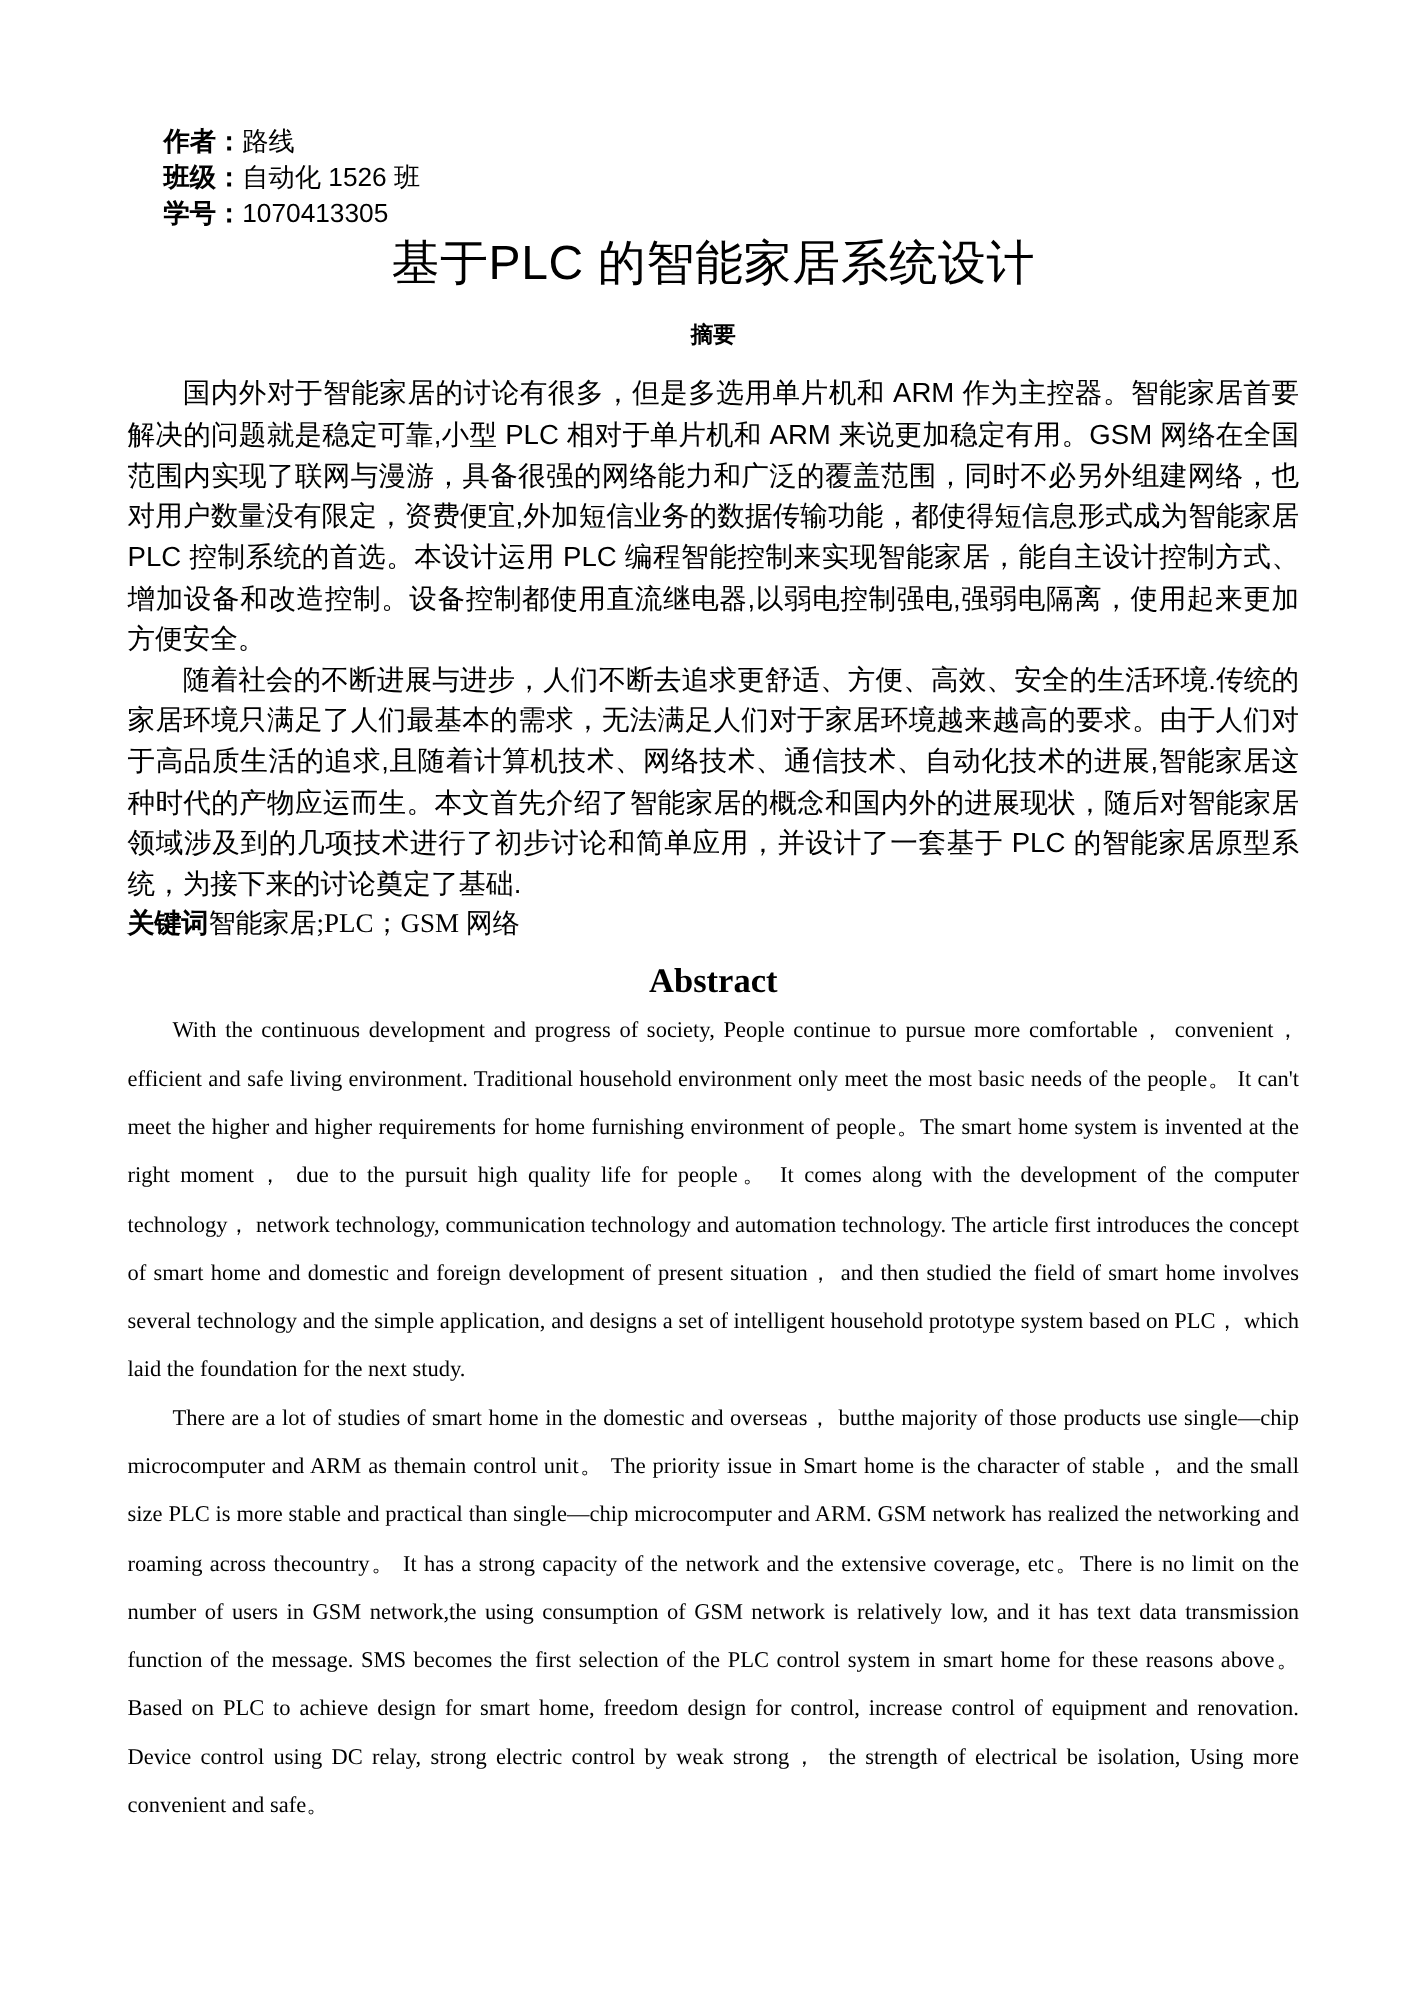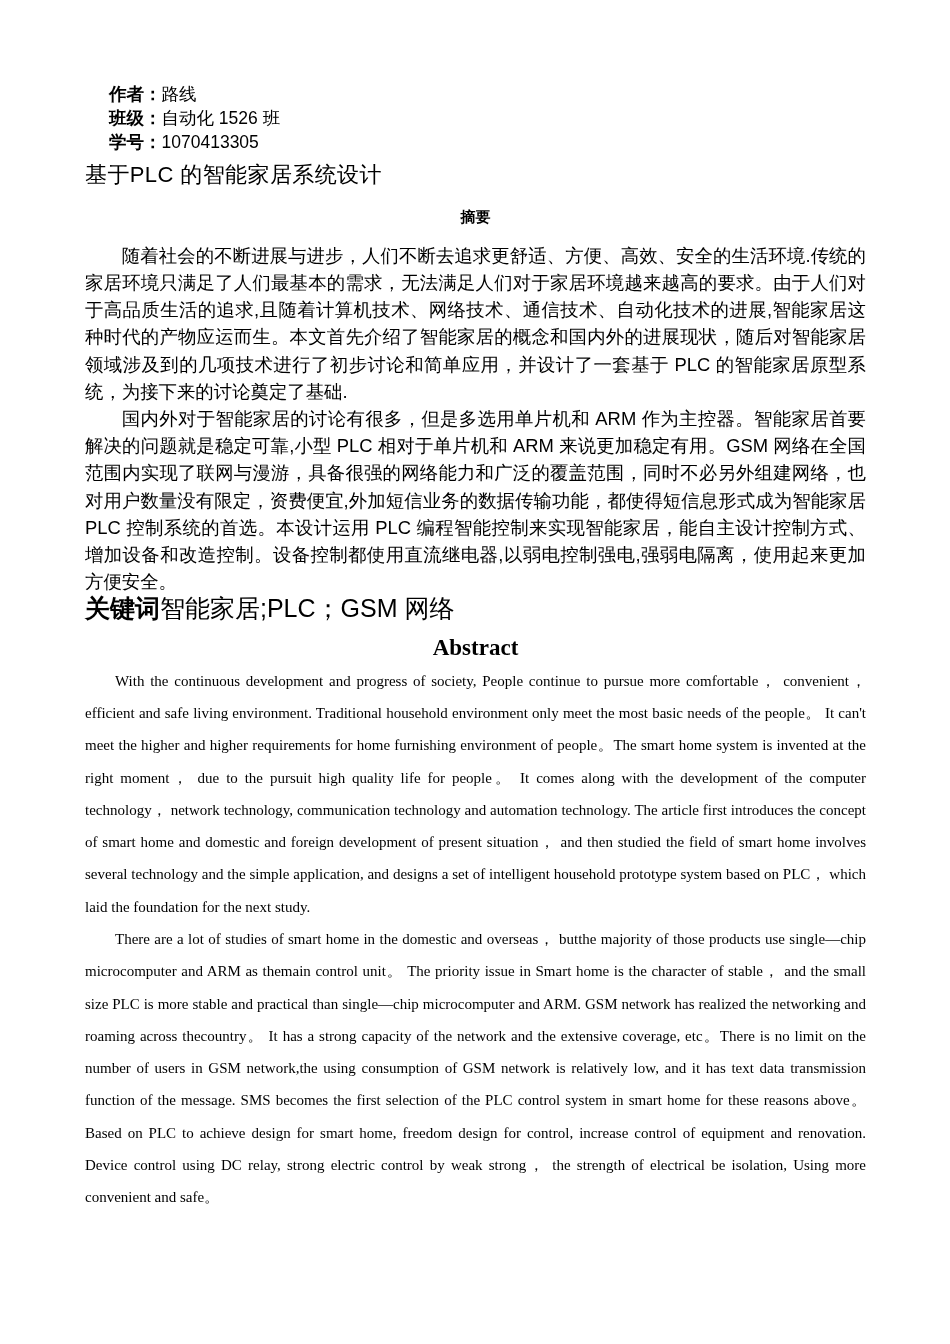--- a/index.html
+++ b/index.html
@@ -35,23 +35,23 @@
   .meta-label {
     font-weight: bold;
     margin-left: 24px;
   }
   .meta-value {
     font-weight: normal;
   }
 
   
   .doc-title {
-    text-align: left;
+    text-align: center;
     font-family: "Liberation Sans", "DejaVu Sans", sans-serif;
-    font-size: 22px;
+    font-size: 32px;
     font-weight: normal;
     letter-spacing: 0.4px;
     margin-top: 5px;
     line-height: 30px;
   }
   .cn-abstract-heading {
     text-align: center;
     font-family: "Liberation Sans", "DejaVu Sans", sans-serif;
     font-size: 15px;
     font-weight: bold;
@@ -73,22 +73,22 @@
     font-family: "Liberation Sans", "DejaVu Sans", sans-serif;
     font-size: 18.4px;
     line-height: 27.2px;
     text-align: justify;
     text-justify: inter-character;
     text-indent: 2em;
     margin: 0;
     word-break: break-all;
   }
   .cn-keywords {
-    font-family: Liberation Sans, sans-serif;
-    font-size: 25px;
+    font-family: Liberation Serif, serif;
+    font-size: 18px;
     line-height: 27.2px;
     margin: 0;
     text-indent: 0;
   }
   .cn-keywords .kw-label {
     font-weight: bold;
   }
 
   
   .en-para {
@@ -108,22 +108,22 @@
   <div class="meta">
     <div class="meta-row"><span class="meta-label">作者：</span><span class="meta-value">路线</span></div>
     <div class="meta-row"><span class="meta-label">班级：</span><span class="meta-value">自动化 1526 班</span></div>
     <div class="meta-row"><span class="meta-label">学号：</span><span class="meta-value">1070413305</span></div>
   </div>
 
   <h1 class="doc-title">基于PLC 的智能家居系统设计</h1>
 
   <h2 class="cn-abstract-heading">摘要</h2>
 
+  <p class="cn-para">国内外对于智能家居的讨论有很多，但是多选用单片机和 ARM 作为主控器。智能家居首要解决的问题就是稳定可靠,小型 PLC 相对于单片机和 ARM 来说更加稳定有用。GSM 网络在全国范围内实现了联网与漫游，具备很强的网络能力和广泛的覆盖范围，同时不必另外组建网络，也对用户数量没有限定，资费便宜,外加短信业务的数据传输功能，都使得短信息形式成为智能家居 PLC 控制系统的首选。本设计运用 PLC 编程智能控制来实现智能家居，能自主设计控制方式、增加设备和改造控制。设备控制都使用直流继电器,以弱电控制强电,强弱电隔离，使用起来更加方便安全。</p>
   <p class="cn-para">随着社会的不断进展与进步，人们不断去追求更舒适、方便、高效、安全的生活环境.传统的家居环境只满足了人们最基本的需求，无法满足人们对于家居环境越来越高的要求。由于人们对于高品质生活的追求,且随着计算机技术、网络技术、通信技术、自动化技术的进展,智能家居这种时代的产物应运而生。本文首先介绍了智能家居的概念和国内外的进展现状，随后对智能家居领域涉及到的几项技术进行了初步讨论和简单应用，并设计了一套基于 PLC 的智能家居原型系统，为接下来的讨论奠定了基础.</p>
-  <p class="cn-para">国内外对于智能家居的讨论有很多，但是多选用单片机和 ARM 作为主控器。智能家居首要解决的问题就是稳定可靠,小型 PLC 相对于单片机和 ARM 来说更加稳定有用。GSM 网络在全国范围内实现了联网与漫游，具备很强的网络能力和广泛的覆盖范围，同时不必另外组建网络，也对用户数量没有限定，资费便宜,外加短信业务的数据传输功能，都使得短信息形式成为智能家居 PLC 控制系统的首选。本设计运用 PLC 编程智能控制来实现智能家居，能自主设计控制方式、增加设备和改造控制。设备控制都使用直流继电器,以弱电控制强电,强弱电隔离，使用起来更加方便安全。</p>
 
   <p class="cn-keywords"><span class="kw-label">关键词</span><span>智能家居;PLC；GSM 网络</span></p>
 
   <h2 class="en-abstract-heading">Abstract</h2>
 
   <p class="en-para">With the continuous development and progress of society, People continue to pursue more comfortable，  convenient，  efficient and safe living environment. Traditional household environment only meet the most basic needs of the people。  It can't meet the higher and higher requirements for home furnishing environment of people。The smart home system is invented at the right moment，  due to the pursuit high quality life for people。  It comes along with the development of the computer technology，  network technology, communication technology and automation technology. The article first introduces the concept of smart home and domestic and foreign development of present situation，  and then studied the field of smart home involves several technology and the simple application, and designs a set of intelligent household prototype system based on PLC，  which laid the foundation for the next study.</p>
   <p class="en-para">There are a lot of studies of smart home in the domestic and overseas，  butthe majority of those products use single—chip microcomputer and ARM as themain control unit。  The priority issue in Smart home is the character of stable，  and the small size PLC is more stable and practical than single—chip microcomputer and ARM. GSM network has realized the networking and roaming across thecountry。  It has a strong capacity of the network and the extensive coverage, etc。There is no limit on the number of users in GSM network,the using consumption of GSM network is relatively low, and it has text data transmission function of the message. SMS becomes the first selection of the PLC control system in smart home for these reasons above。Based on PLC to achieve design for smart home, freedom design for control, increase control of equipment and renovation. Device control using DC relay, strong electric control by weak strong，  the strength of electrical be isolation, Using more convenient and safe。</p>
 
 </div>
 

